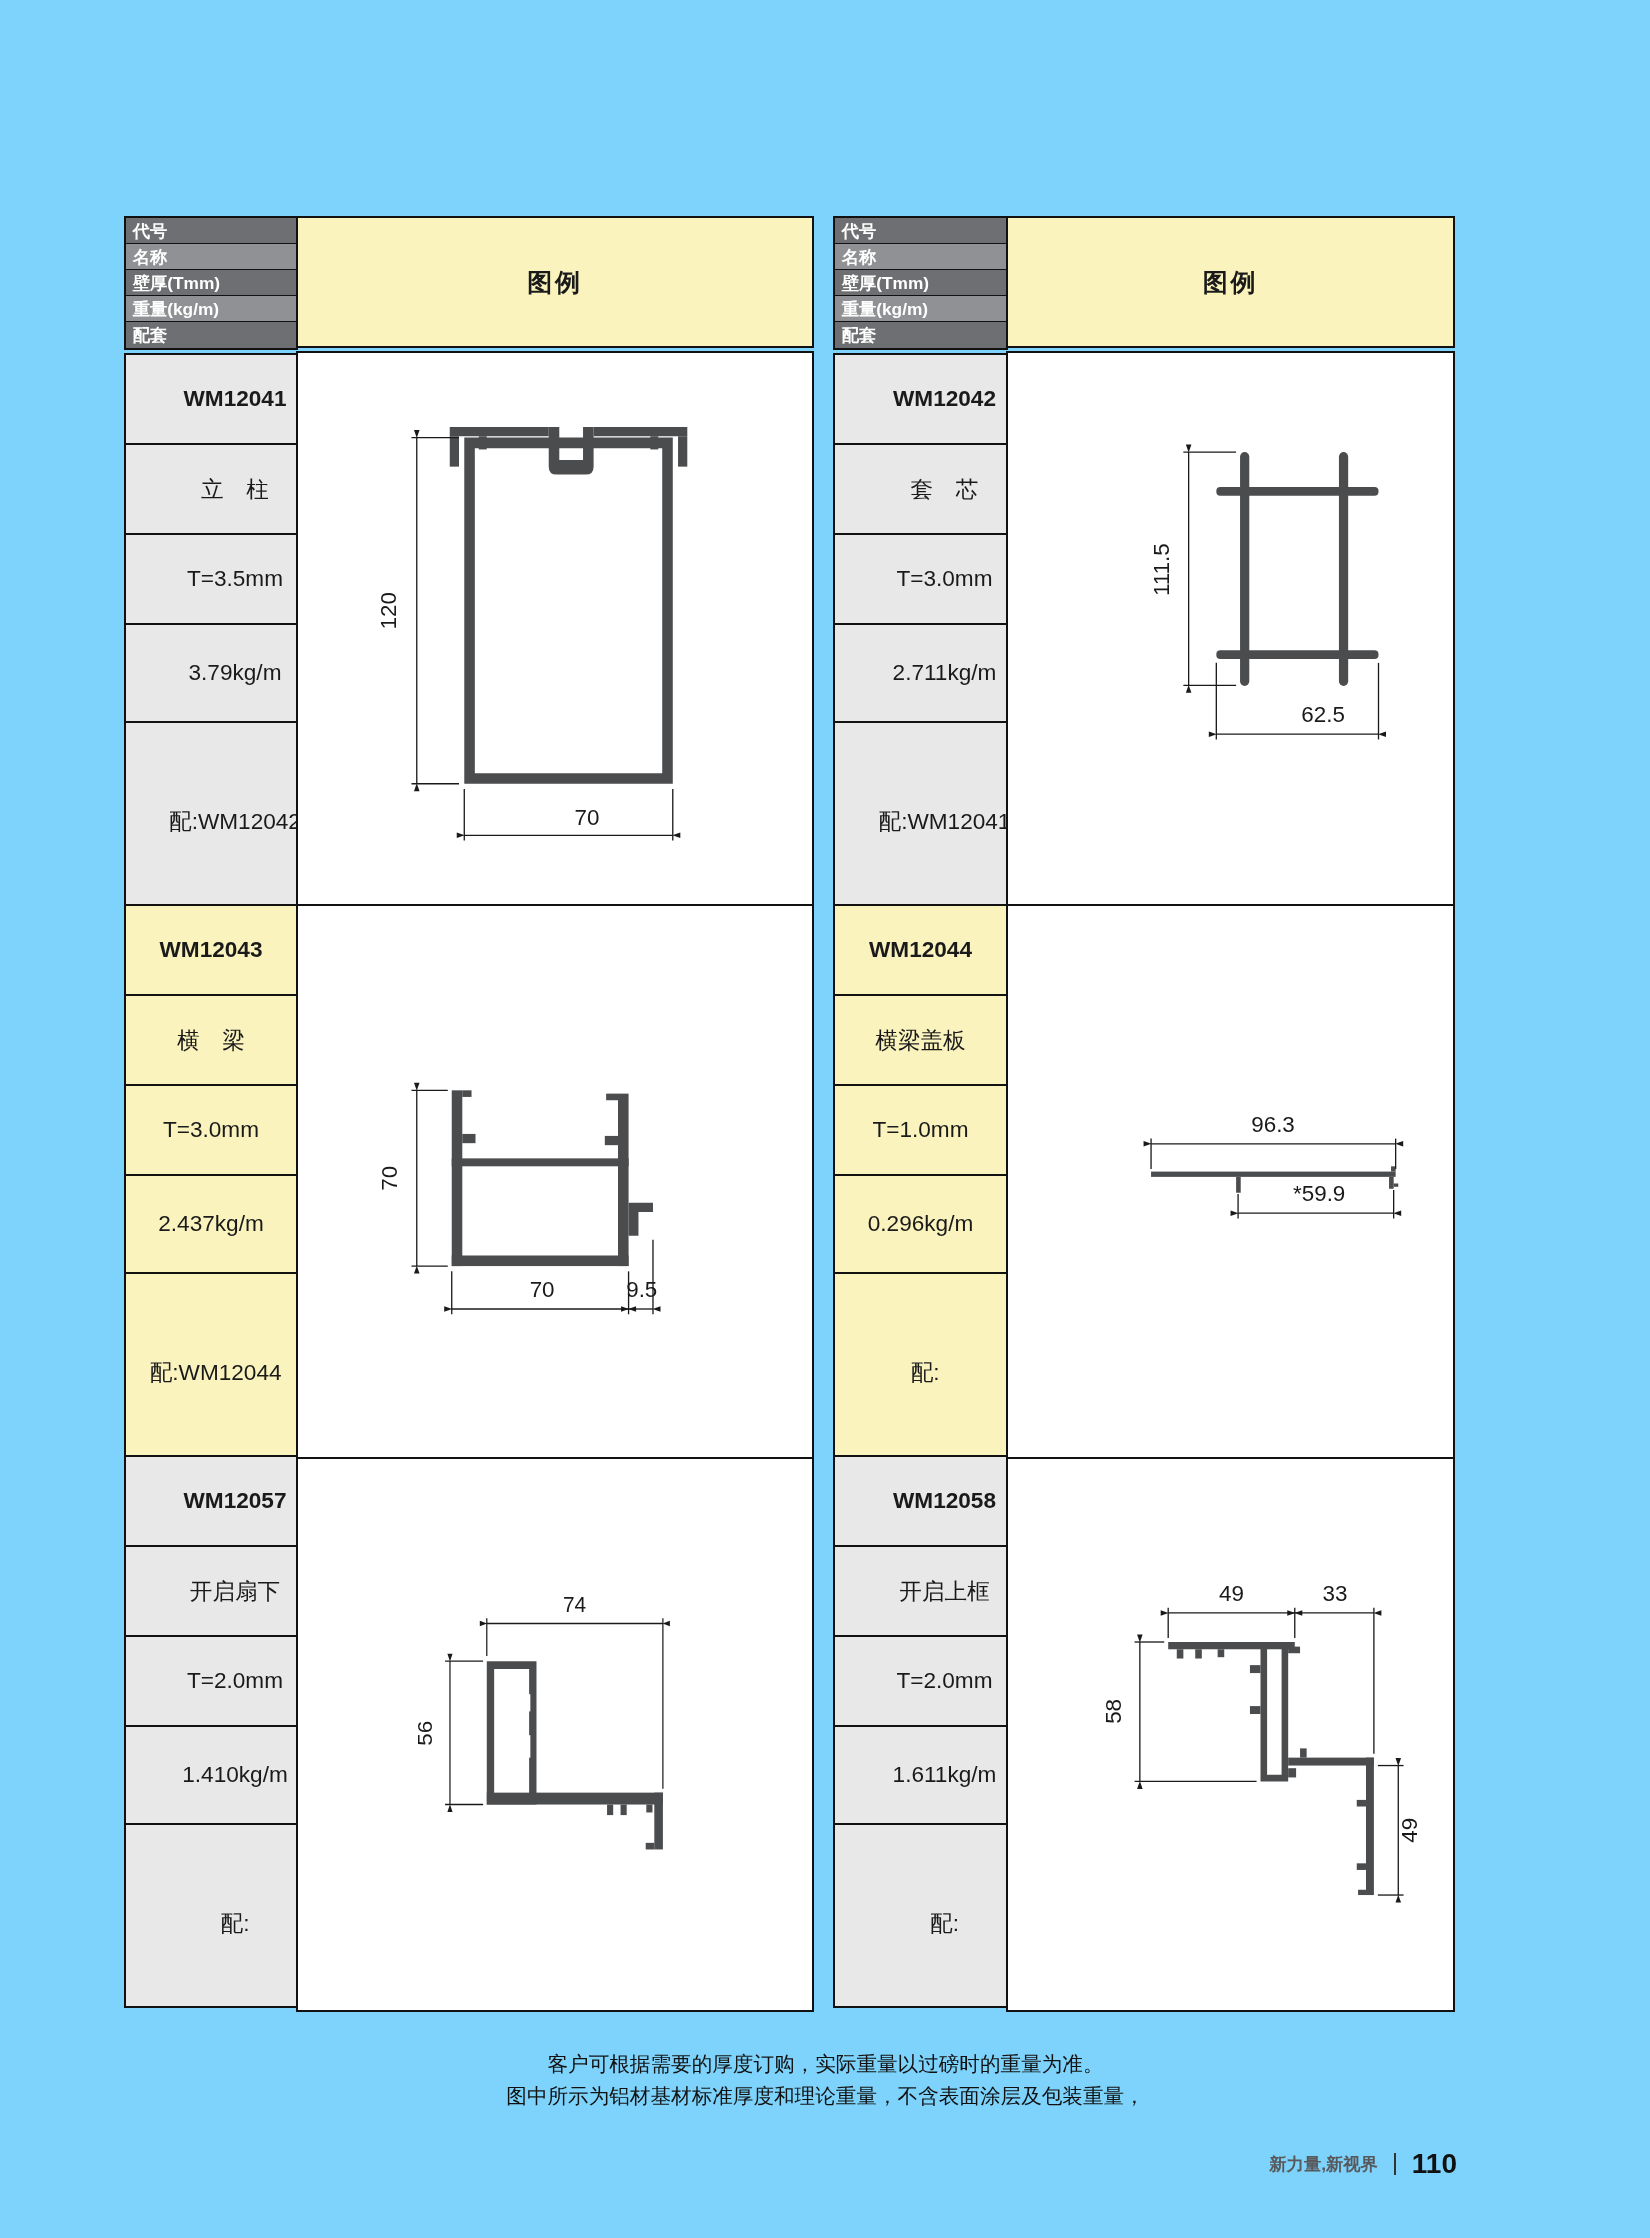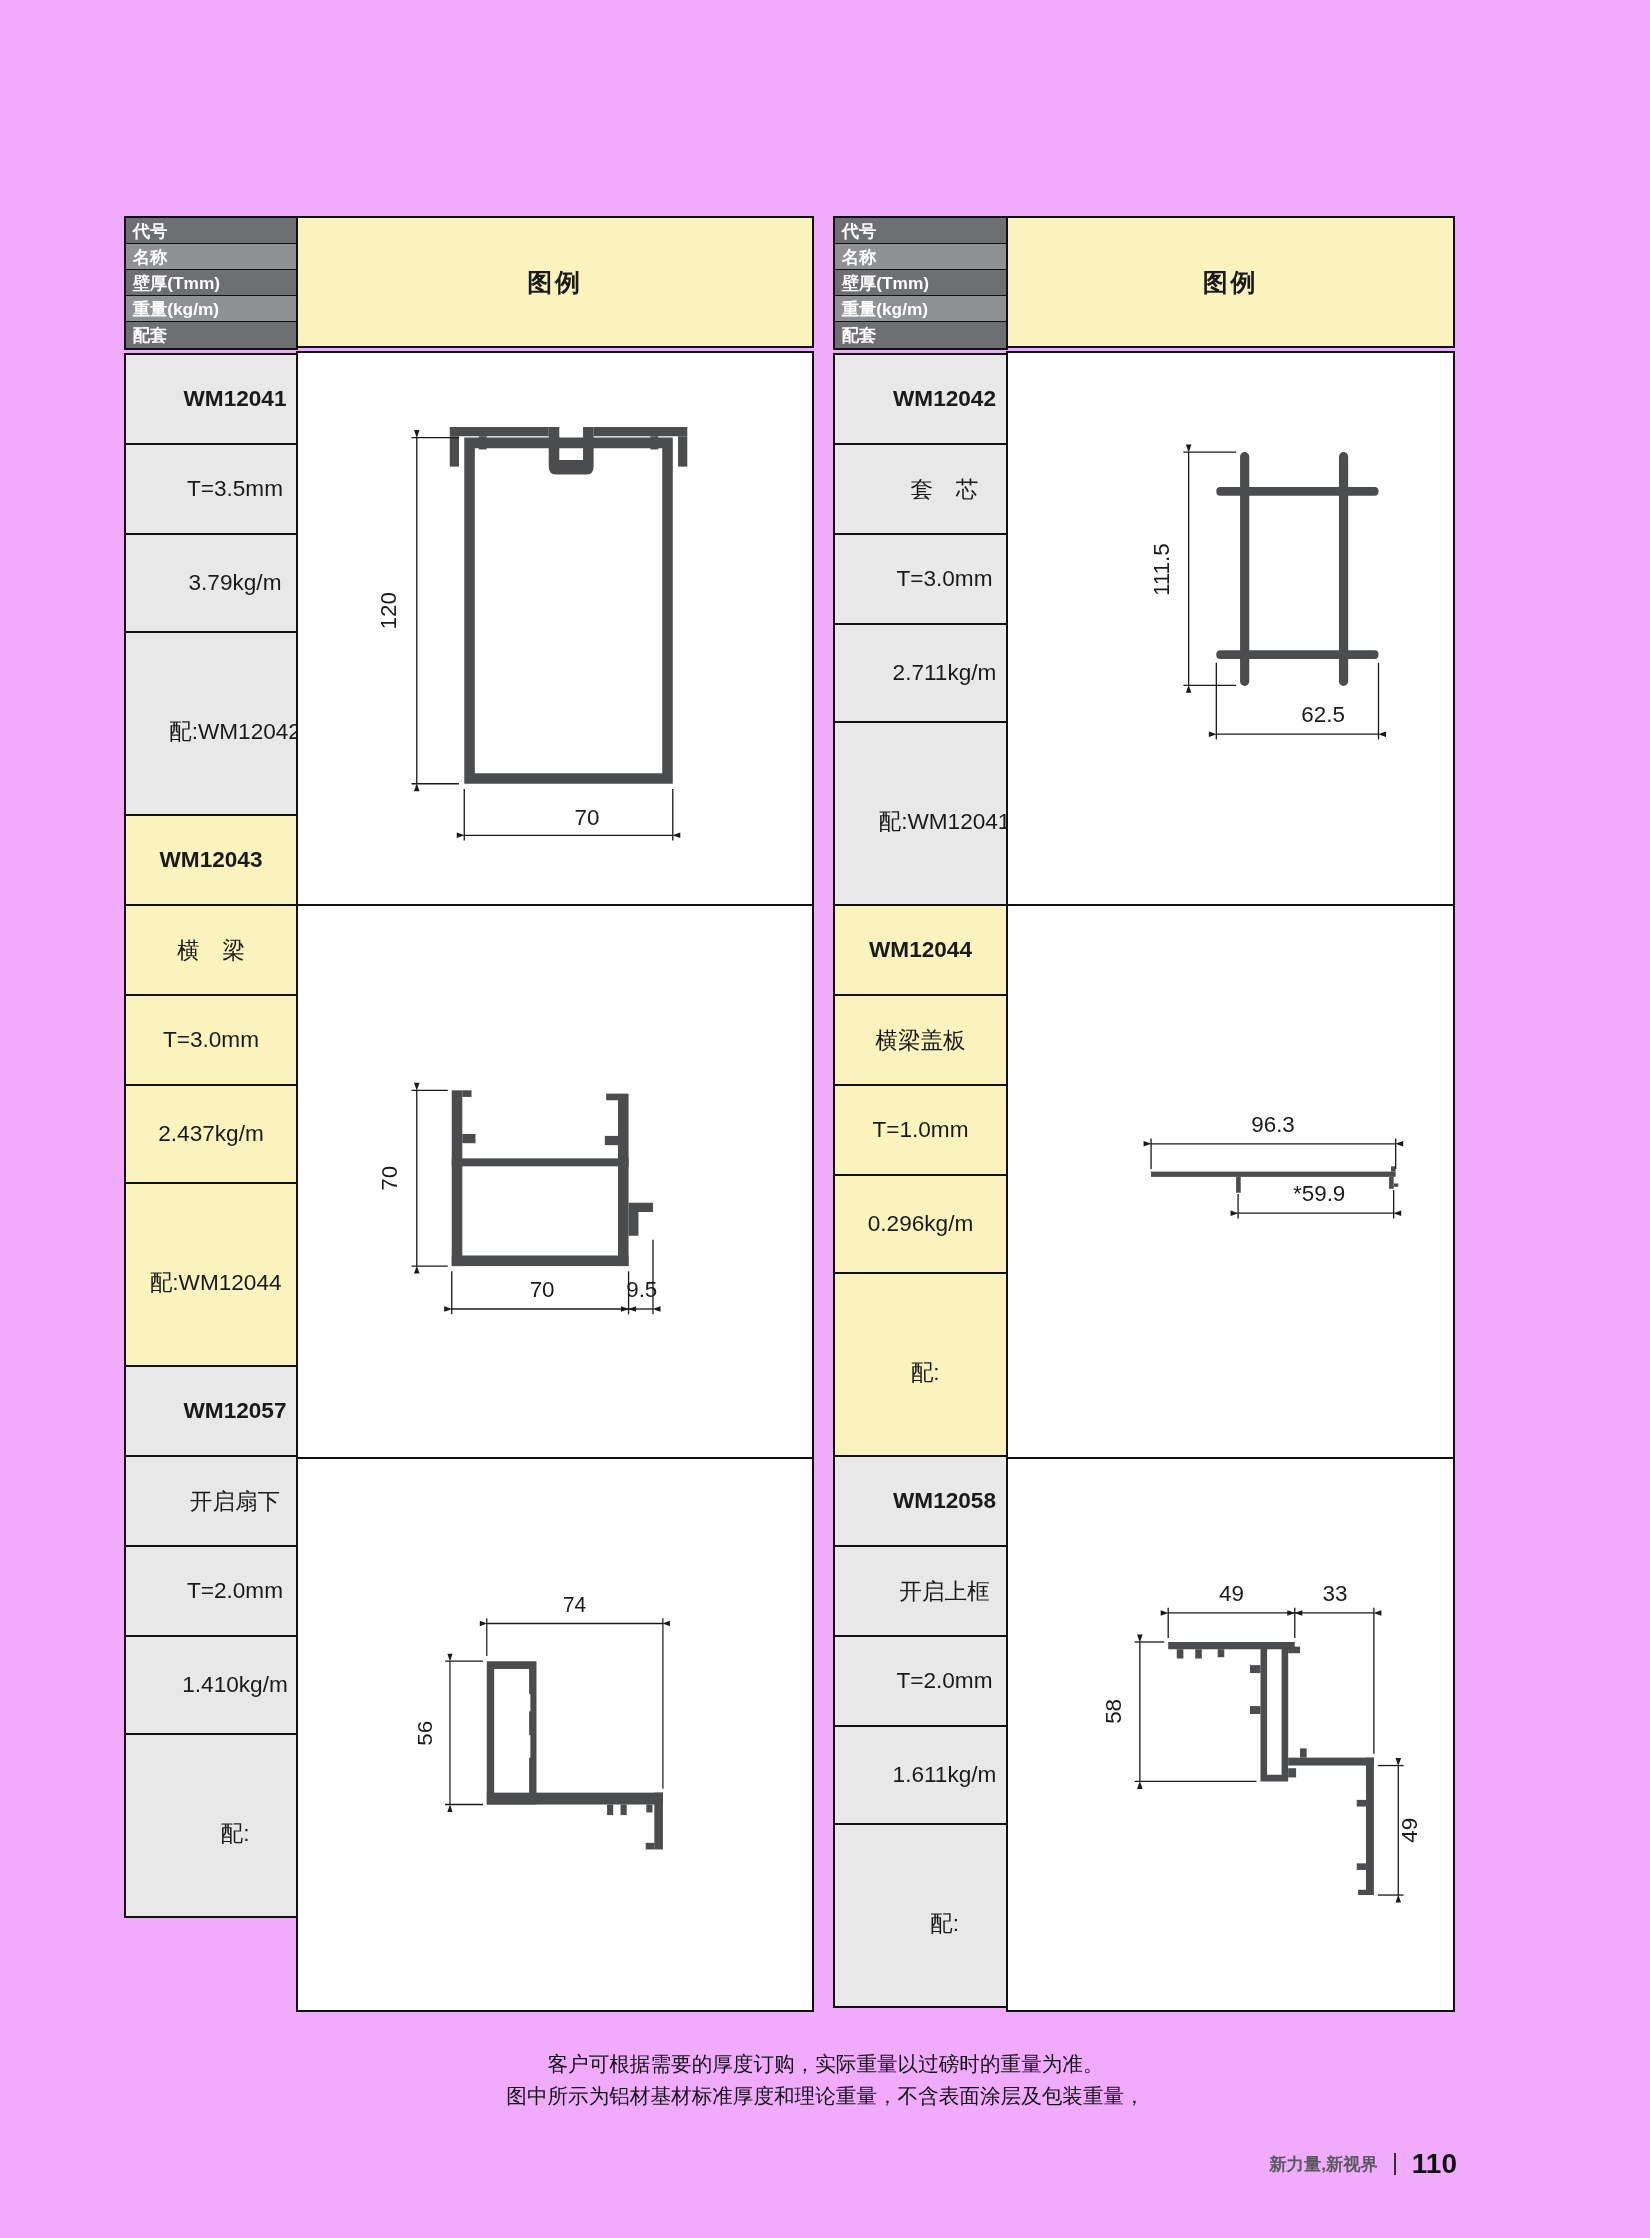--- a/index.html
+++ b/index.html
@@ -1,19 +1,19 @@
 <!DOCTYPE html>
 <html style="font-size:10.6px"><head>
 <meta charset="utf-8">
 <style>
   html,body{margin:0;padding:0;background:#ffffff;}
   #page{
     position:relative;
     width:1651px;height:2239px;
-    background:#f0abfc;
+    background:#7dd3fc;
     font-family:"Liberation Sans", sans-serif;
     color:#1a1a1a;
     overflow:hidden;
   }
   .half{position:absolute;top:216px;display:flex;align-items:flex-start;}
   .textcol{display:flex;flex-direction:column;flex:none;}
   .legendcol{display:flex;flex-direction:column;flex:none;margin-left:-2px;}
 
   
   .hdr{border:2px solid #111;box-sizing:border-box;}
@@ -100,20 +100,21 @@
       <div class="hdr">
         <div class="hrow h-dark">代号</div>
         <div class="hrow h-light">名称</div>
         <div class="hrow h-dark">壁厚(Tmm)</div>
         <div class="hrow h-light">重量(kg/m)</div>
         <div class="hrow h-dark">配套</div>
       </div>
 
       <div class="block bg-gray">
         <div class="cell c-code">WM12041</div>
+        <div class="cell c-name">立　柱</div>
         <div class="cell c-thk">T=3.5mm</div>
         <div class="cell c-wgt">3.79kg/m</div>
         <div class="cell c-mate">配:WM12042</div>
       </div>
 
       <div class="block bg-yellow">
         <div class="cell c-code">WM12043</div>
         <div class="cell c-name">横　梁</div>
         <div class="cell c-thk">T=3.0mm</div>
         <div class="cell c-wgt">2.437kg/m</div>

